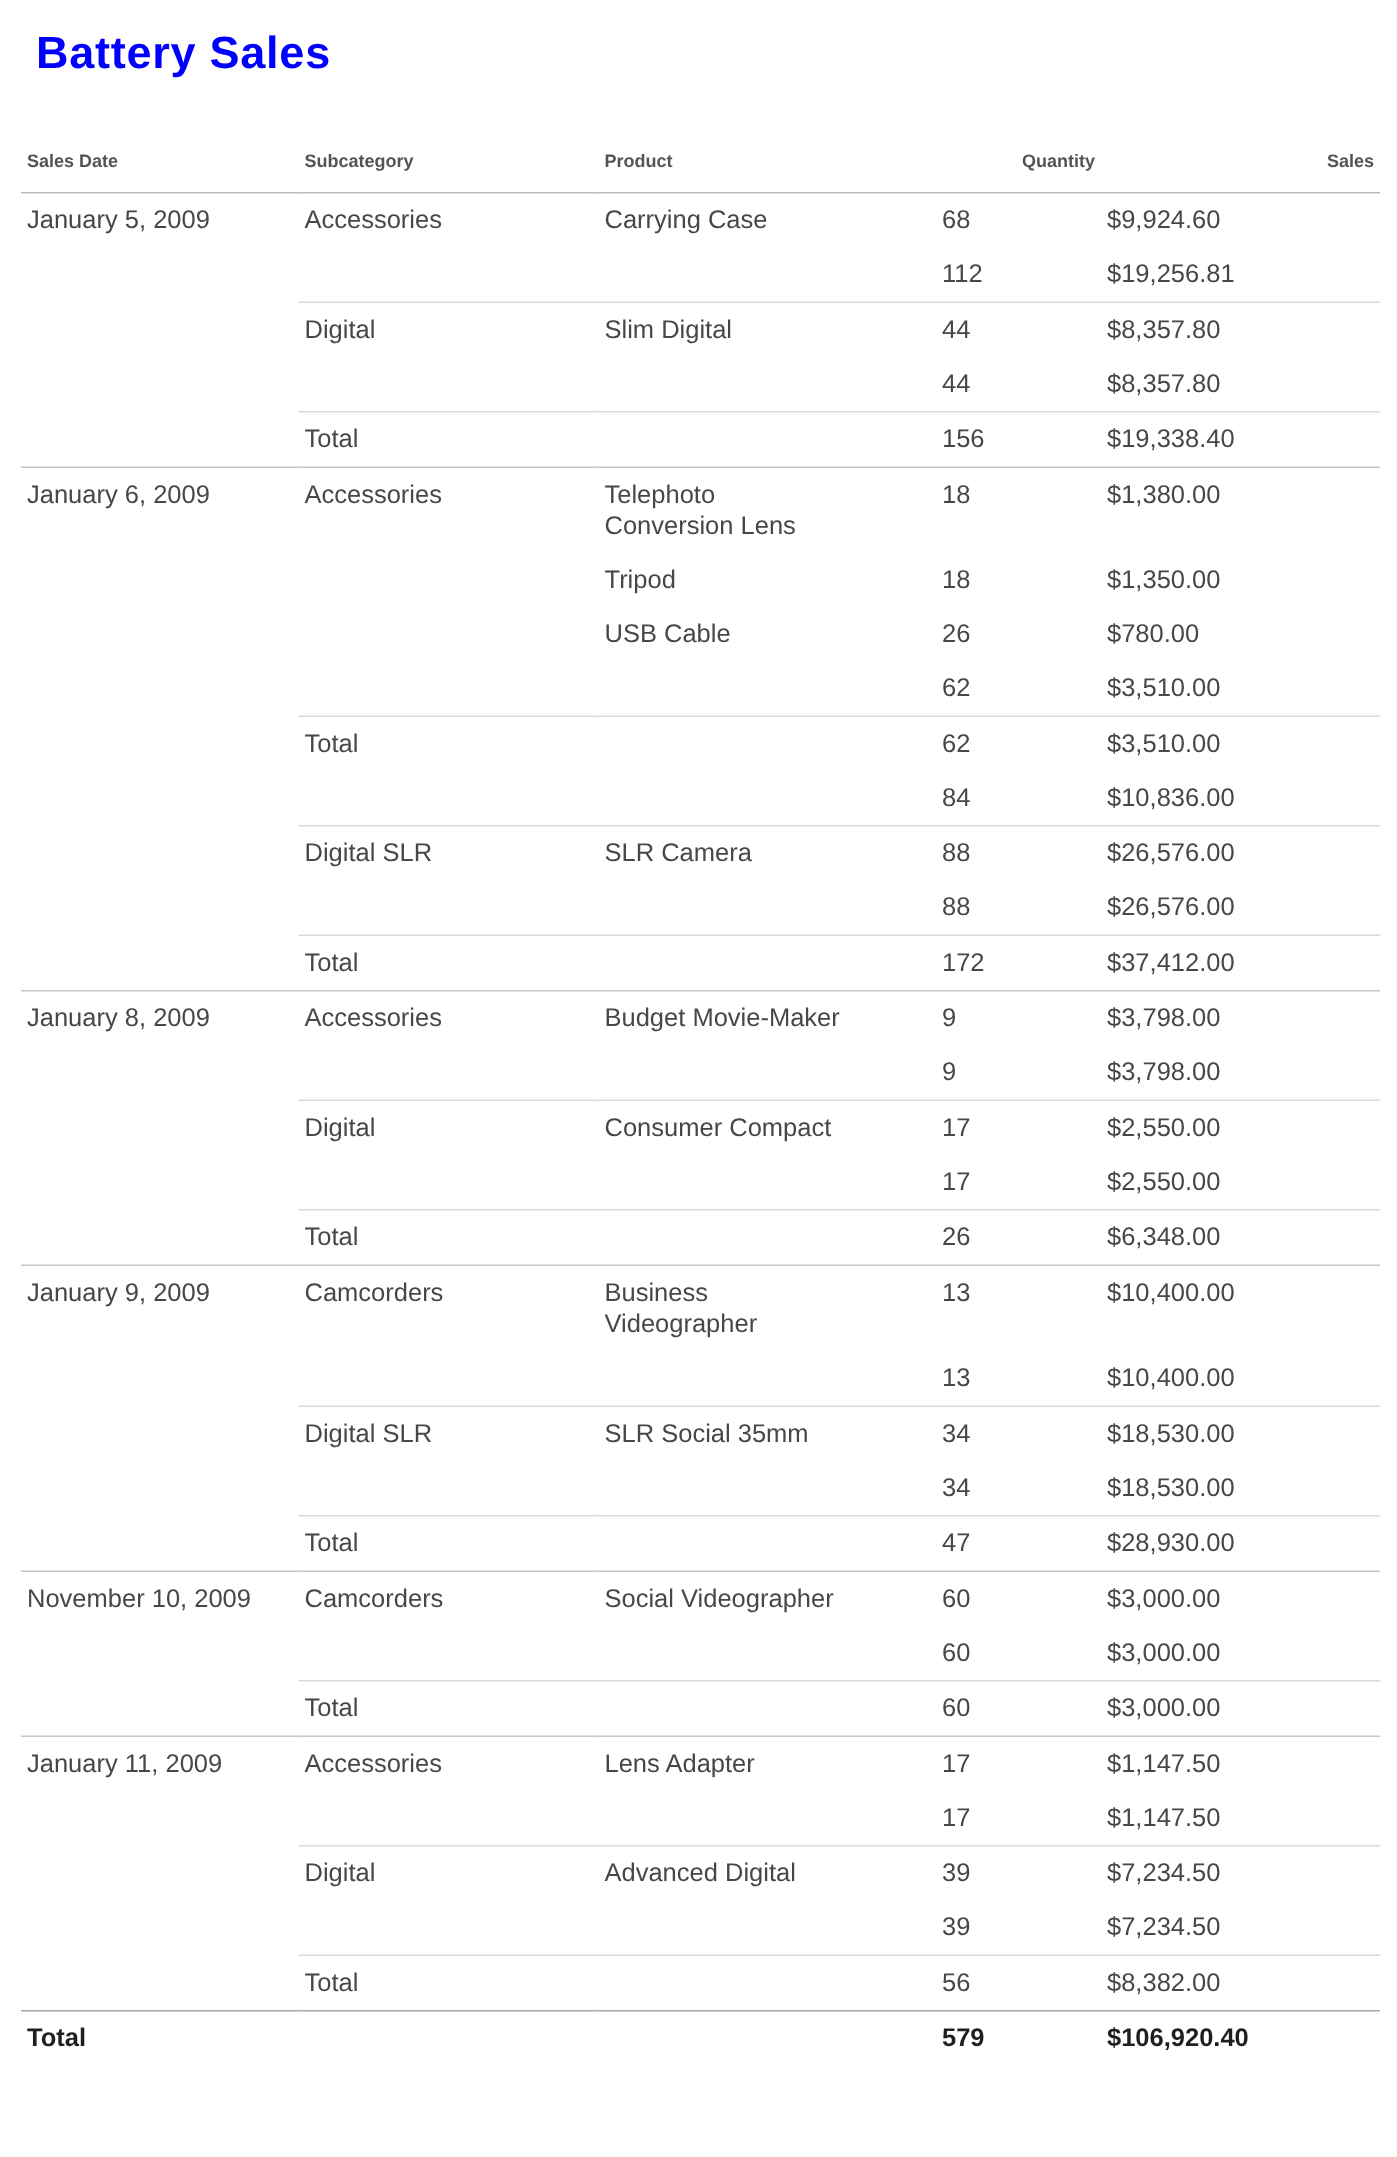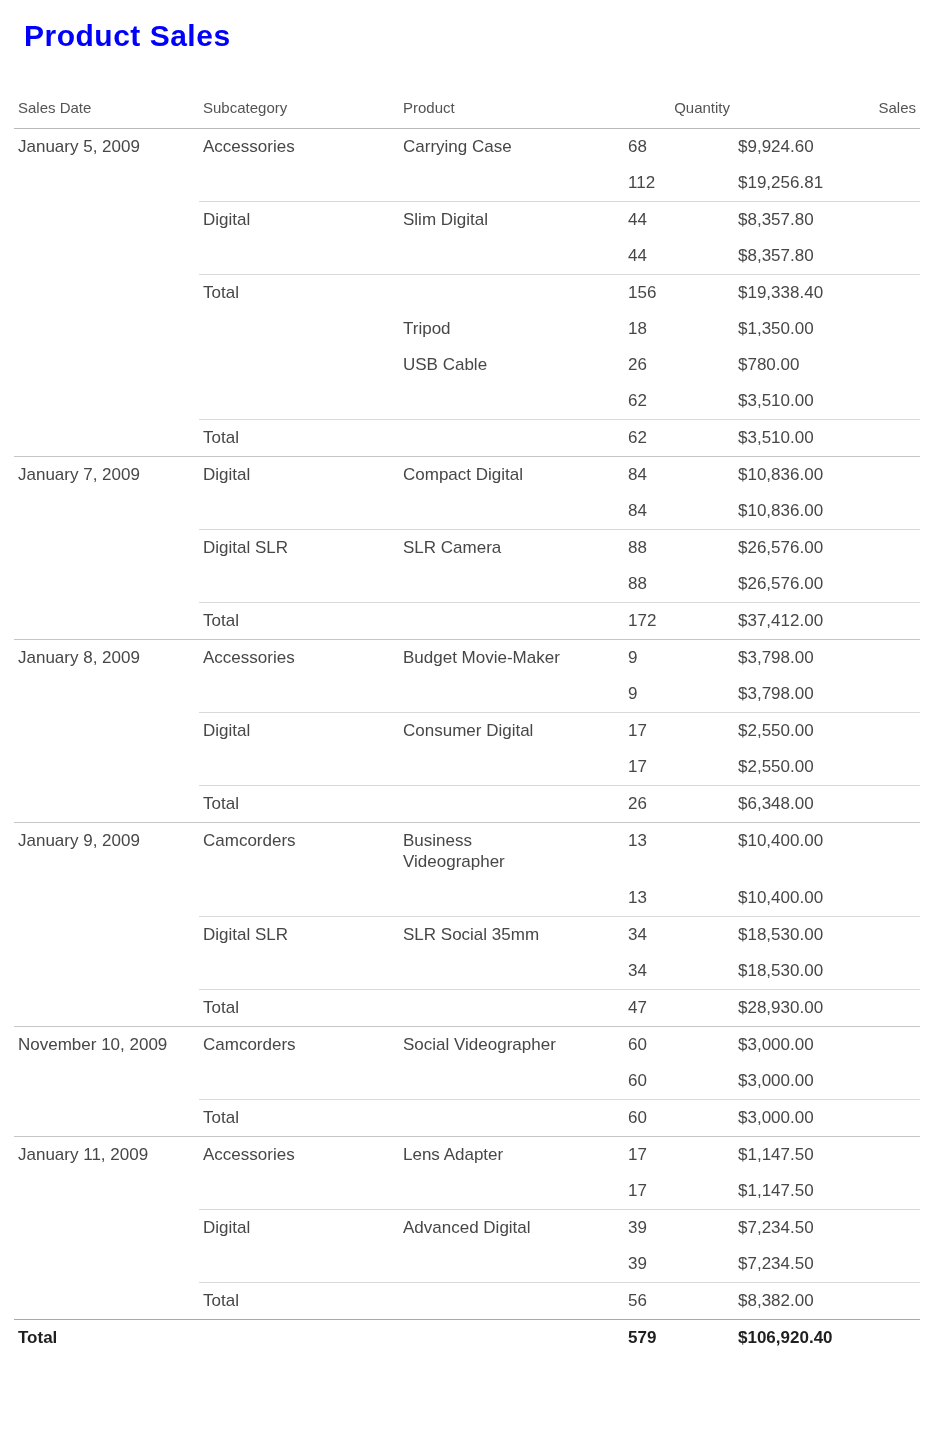--- a/index.html
+++ b/index.html
@@ -26,22 +26,22 @@
     width: 906px;
     margin-top: 38px;
   }
   col.c-date  { width: 185px; }
   col.c-sub   { width: 200px; }
   col.c-prod  { width: 225px; }
   col.c-qty   { width: 110px; }
   col.c-sales { width: 186px; }
 
   th {
-    font-size: 15px;
-    font-weight: 400;
+    font-size: 12px;
+    font-weight: 700;
     color: #545454;
     text-align: left;
     padding: 5px 4px 9px 4px;
     border-bottom: 1px solid #b9b9b9;
     line-height: 23px;
   }
   th.center { text-align: right; }
 
   td {
     font-size: 17px;
@@ -61,21 +61,21 @@
   tr.grand-total > td {
     border-top: 1px solid #a8a8a8;
     font-weight: bold;
     color: #1f1f1f;
   }
 </style>
 </head>
 <body>
 
 <div class="page">
-  <h1 class="report-title">Product Sales</h1>
+  <h1 class="report-title">Battery Sales</h1>
 
   <table class="sales-table">
     <colgroup>
       <col class="c-date">
         <col class="c-sub">
         <col class="c-prod">
         <col class="c-qty">
         <col class="c-sales">
     </colgroup>
     <thead>
@@ -116,20 +116,28 @@
           <td class="qty">44</td>
           <td class="sales">$8,357.80</td>
         </tr>
         <tr class="sep-part">
           <td></td>
           <td class="part-line">Total</td>
           <td class="product part-line"></td>
           <td class="qty part-line">156</td>
           <td class="sales part-line">$19,338.40</td>
         </tr>
+        <tr class="sep-full">
+          <td>January 6, 2009</td>
+          <td class="part-line">Accessories</td>
+          <td class="product part-line">Telephoto
+Conversion Lens</td>
+          <td class="qty part-line">18</td>
+          <td class="sales part-line">$1,380.00</td>
+        </tr>
         <tr>
           <td></td>
           <td class="part-line"></td>
           <td class="product part-line">Tripod</td>
           <td class="qty part-line">18</td>
           <td class="sales part-line">$1,350.00</td>
         </tr>
         <tr>
           <td></td>
           <td class="part-line"></td>
@@ -143,27 +151,20 @@
           <td class="product"></td>
           <td class="qty">62</td>
           <td class="sales">$3,510.00</td>
         </tr>
         <tr class="sep-part">
           <td></td>
           <td class="part-line">Total</td>
           <td class="product part-line"></td>
           <td class="qty part-line">62</td>
           <td class="sales part-line">$3,510.00</td>
-        </tr>
-        <tr class="sep-full">
-          <td>January 7, 2009</td>
-          <td class="part-line">Digital</td>
-          <td class="product part-line">Compact Digital</td>
-          <td class="qty part-line">84</td>
-          <td class="sales part-line">$10,836.00</td>
         </tr>
         <tr>
           <td></td>
           <td></td>
           <td class="product"></td>
           <td class="qty">84</td>
           <td class="sales">$10,836.00</td>
         </tr>
         <tr class="sep-part">
           <td></td>
@@ -196,21 +197,21 @@
         <tr>
           <td></td>
           <td></td>
           <td class="product"></td>
           <td class="qty">9</td>
           <td class="sales">$3,798.00</td>
         </tr>
         <tr class="sep-part">
           <td></td>
           <td class="part-line">Digital</td>
-          <td class="product part-line">Consumer Digital</td>
+          <td class="product part-line">Consumer Compact</td>
           <td class="qty part-line">17</td>
           <td class="sales part-line">$2,550.00</td>
         </tr>
         <tr>
           <td></td>
           <td></td>
           <td class="product"></td>
           <td class="qty">17</td>
           <td class="sales">$2,550.00</td>
         </tr>

